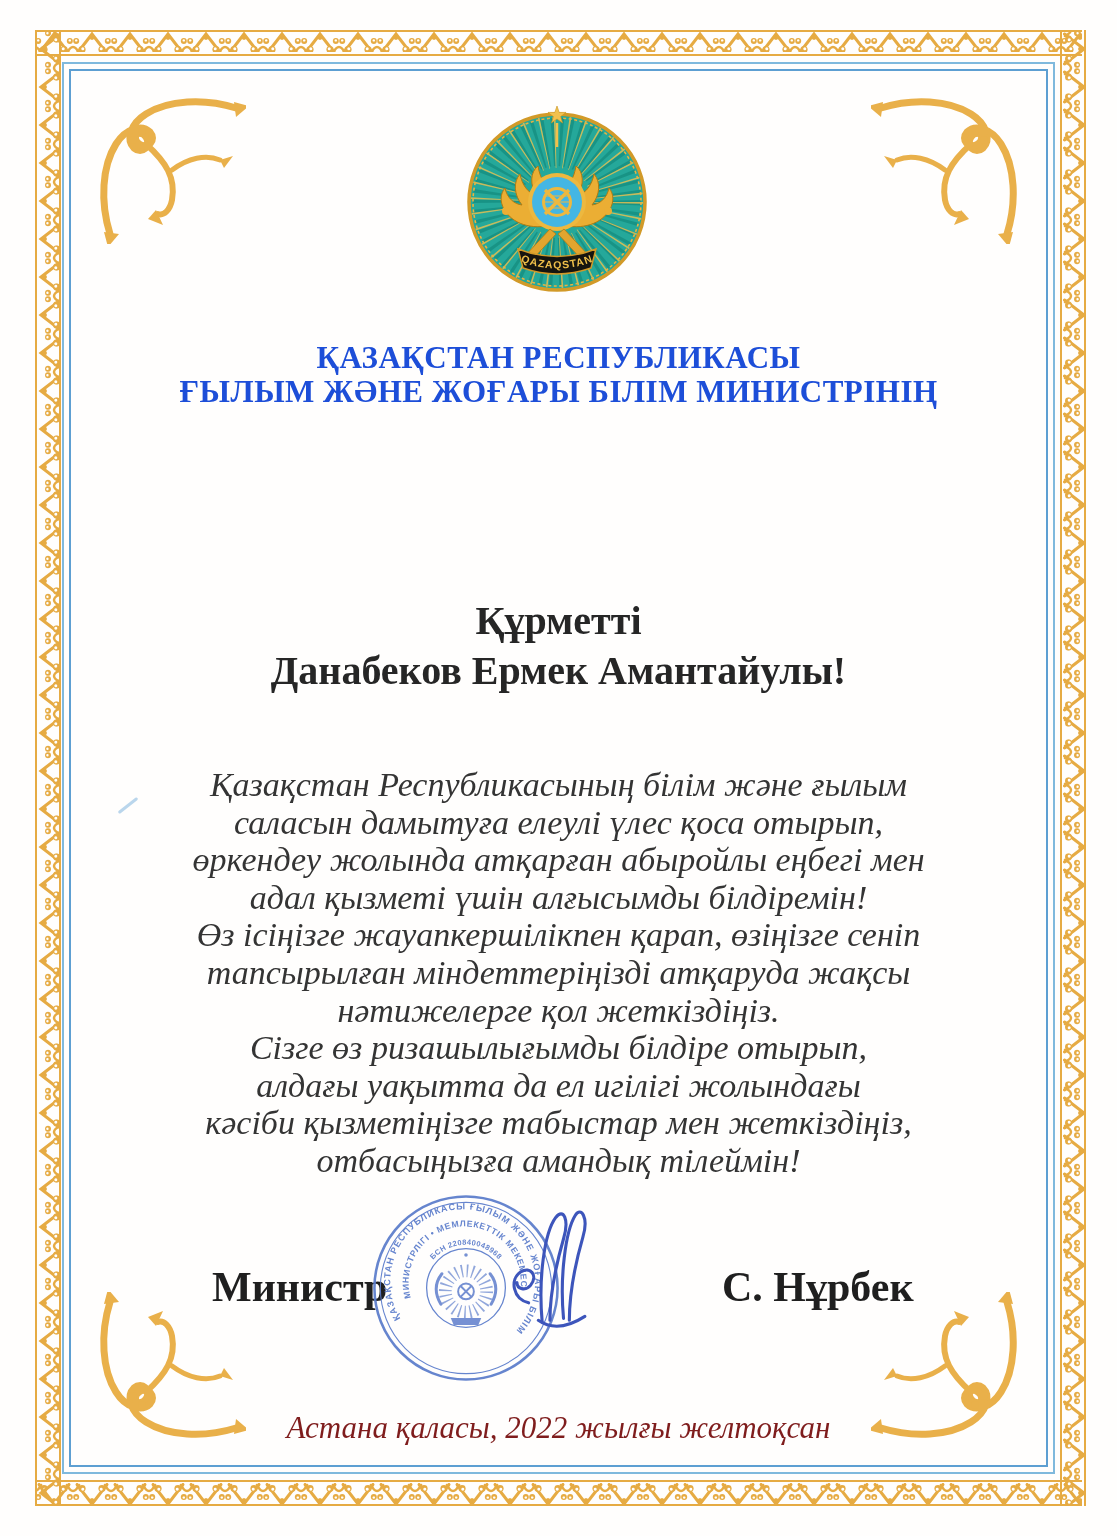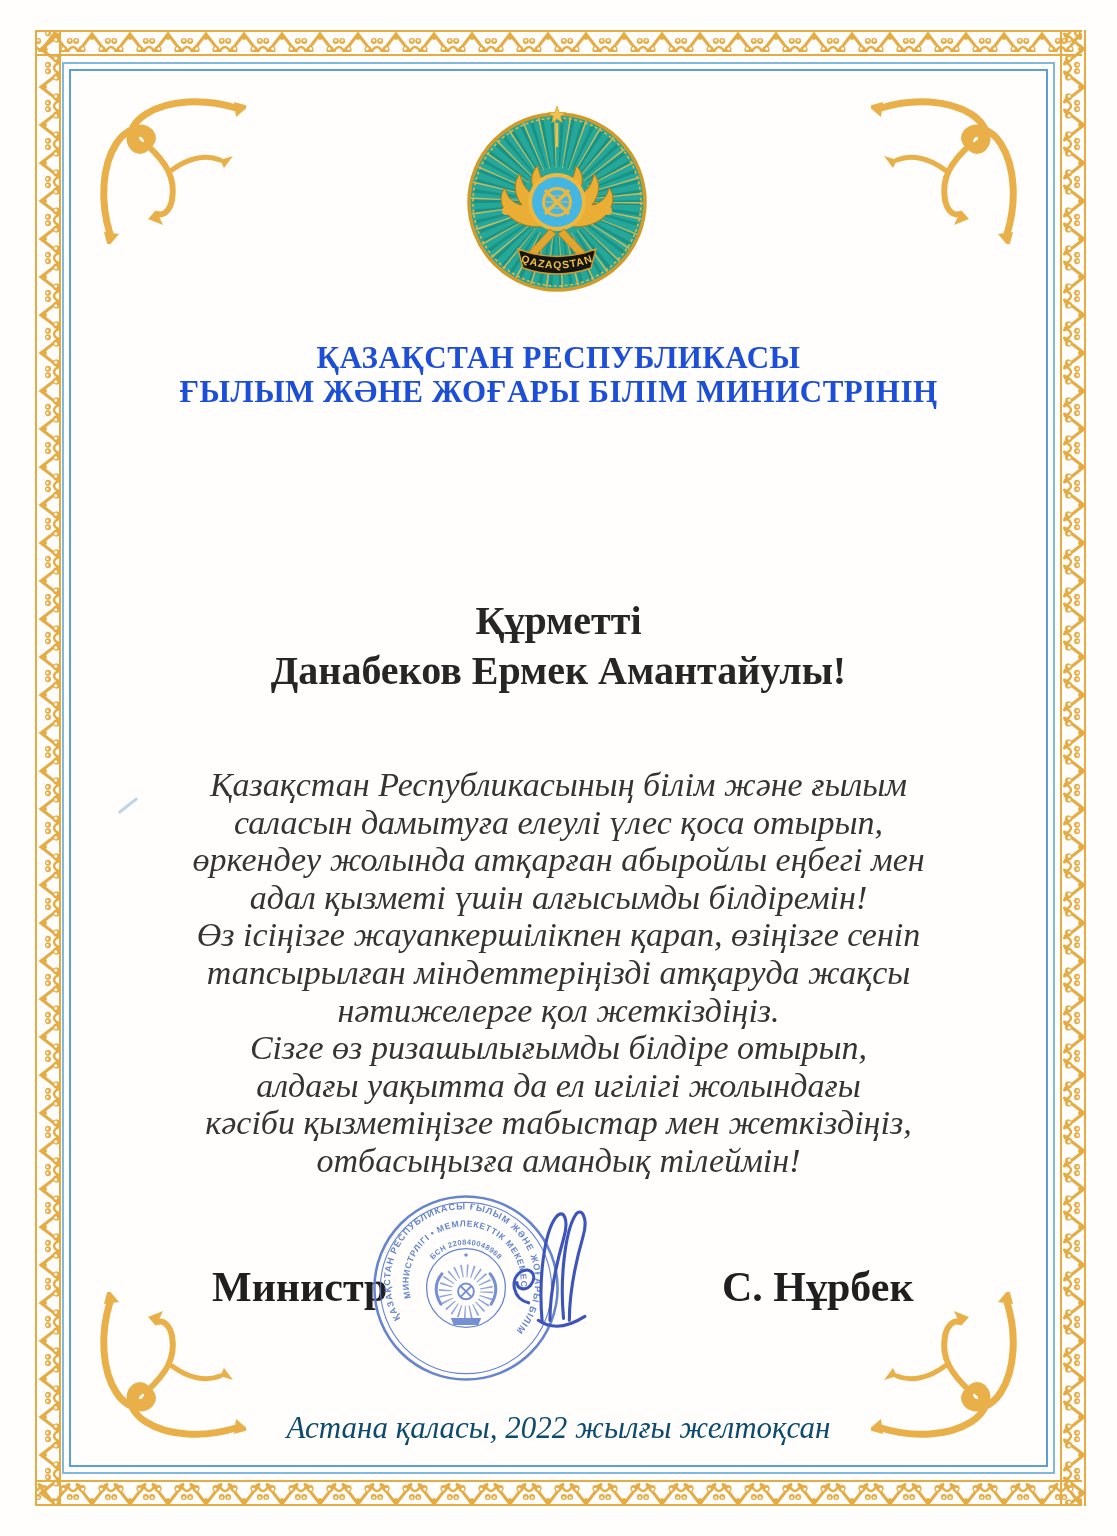--- a/index.html
+++ b/index.html
@@ -30,21 +30,21 @@
   .hdr1{top:340px;}
   .hdr2{top:374px;}
   .doc-title{top:428px;font-weight:bold;color:#7A5540;font-size:86px;letter-spacing:2px;line-height:100px;}
   .sal{font-weight:bold;color:#262626;font-size:40px;line-height:50px;}
   .sal1{top:596px;}
   .sal2{top:646px;}
   .bodytext{top:720px;font-style:italic;color:#343434;font-size:34px;line-height:37.6px;margin-top:46px;}
   .signrow-label{position:absolute;font-weight:bold;color:#1f1f1f;font-size:42px;top:1263px;}
   .role{left:212px;}
   .name{left:722px;}
-  .footer{top:1410px;font-style:italic;color:#0c4a6e;font-size:31px;}
+  .footer{top:1410px;font-style:italic;color:#7f1d1d;font-size:31px;}
   .scan-mark{position:absolute;left:116px;top:804px;width:24px;height:3px;background:#A9CCE7;
              transform:rotate(-38deg);border-radius:2px;opacity:.8;}
 </style>
 </head>
 <body>
 
 <div class="page">
 
   <svg width="0" height="0" style="position:absolute" aria-hidden="true">
     <defs>

